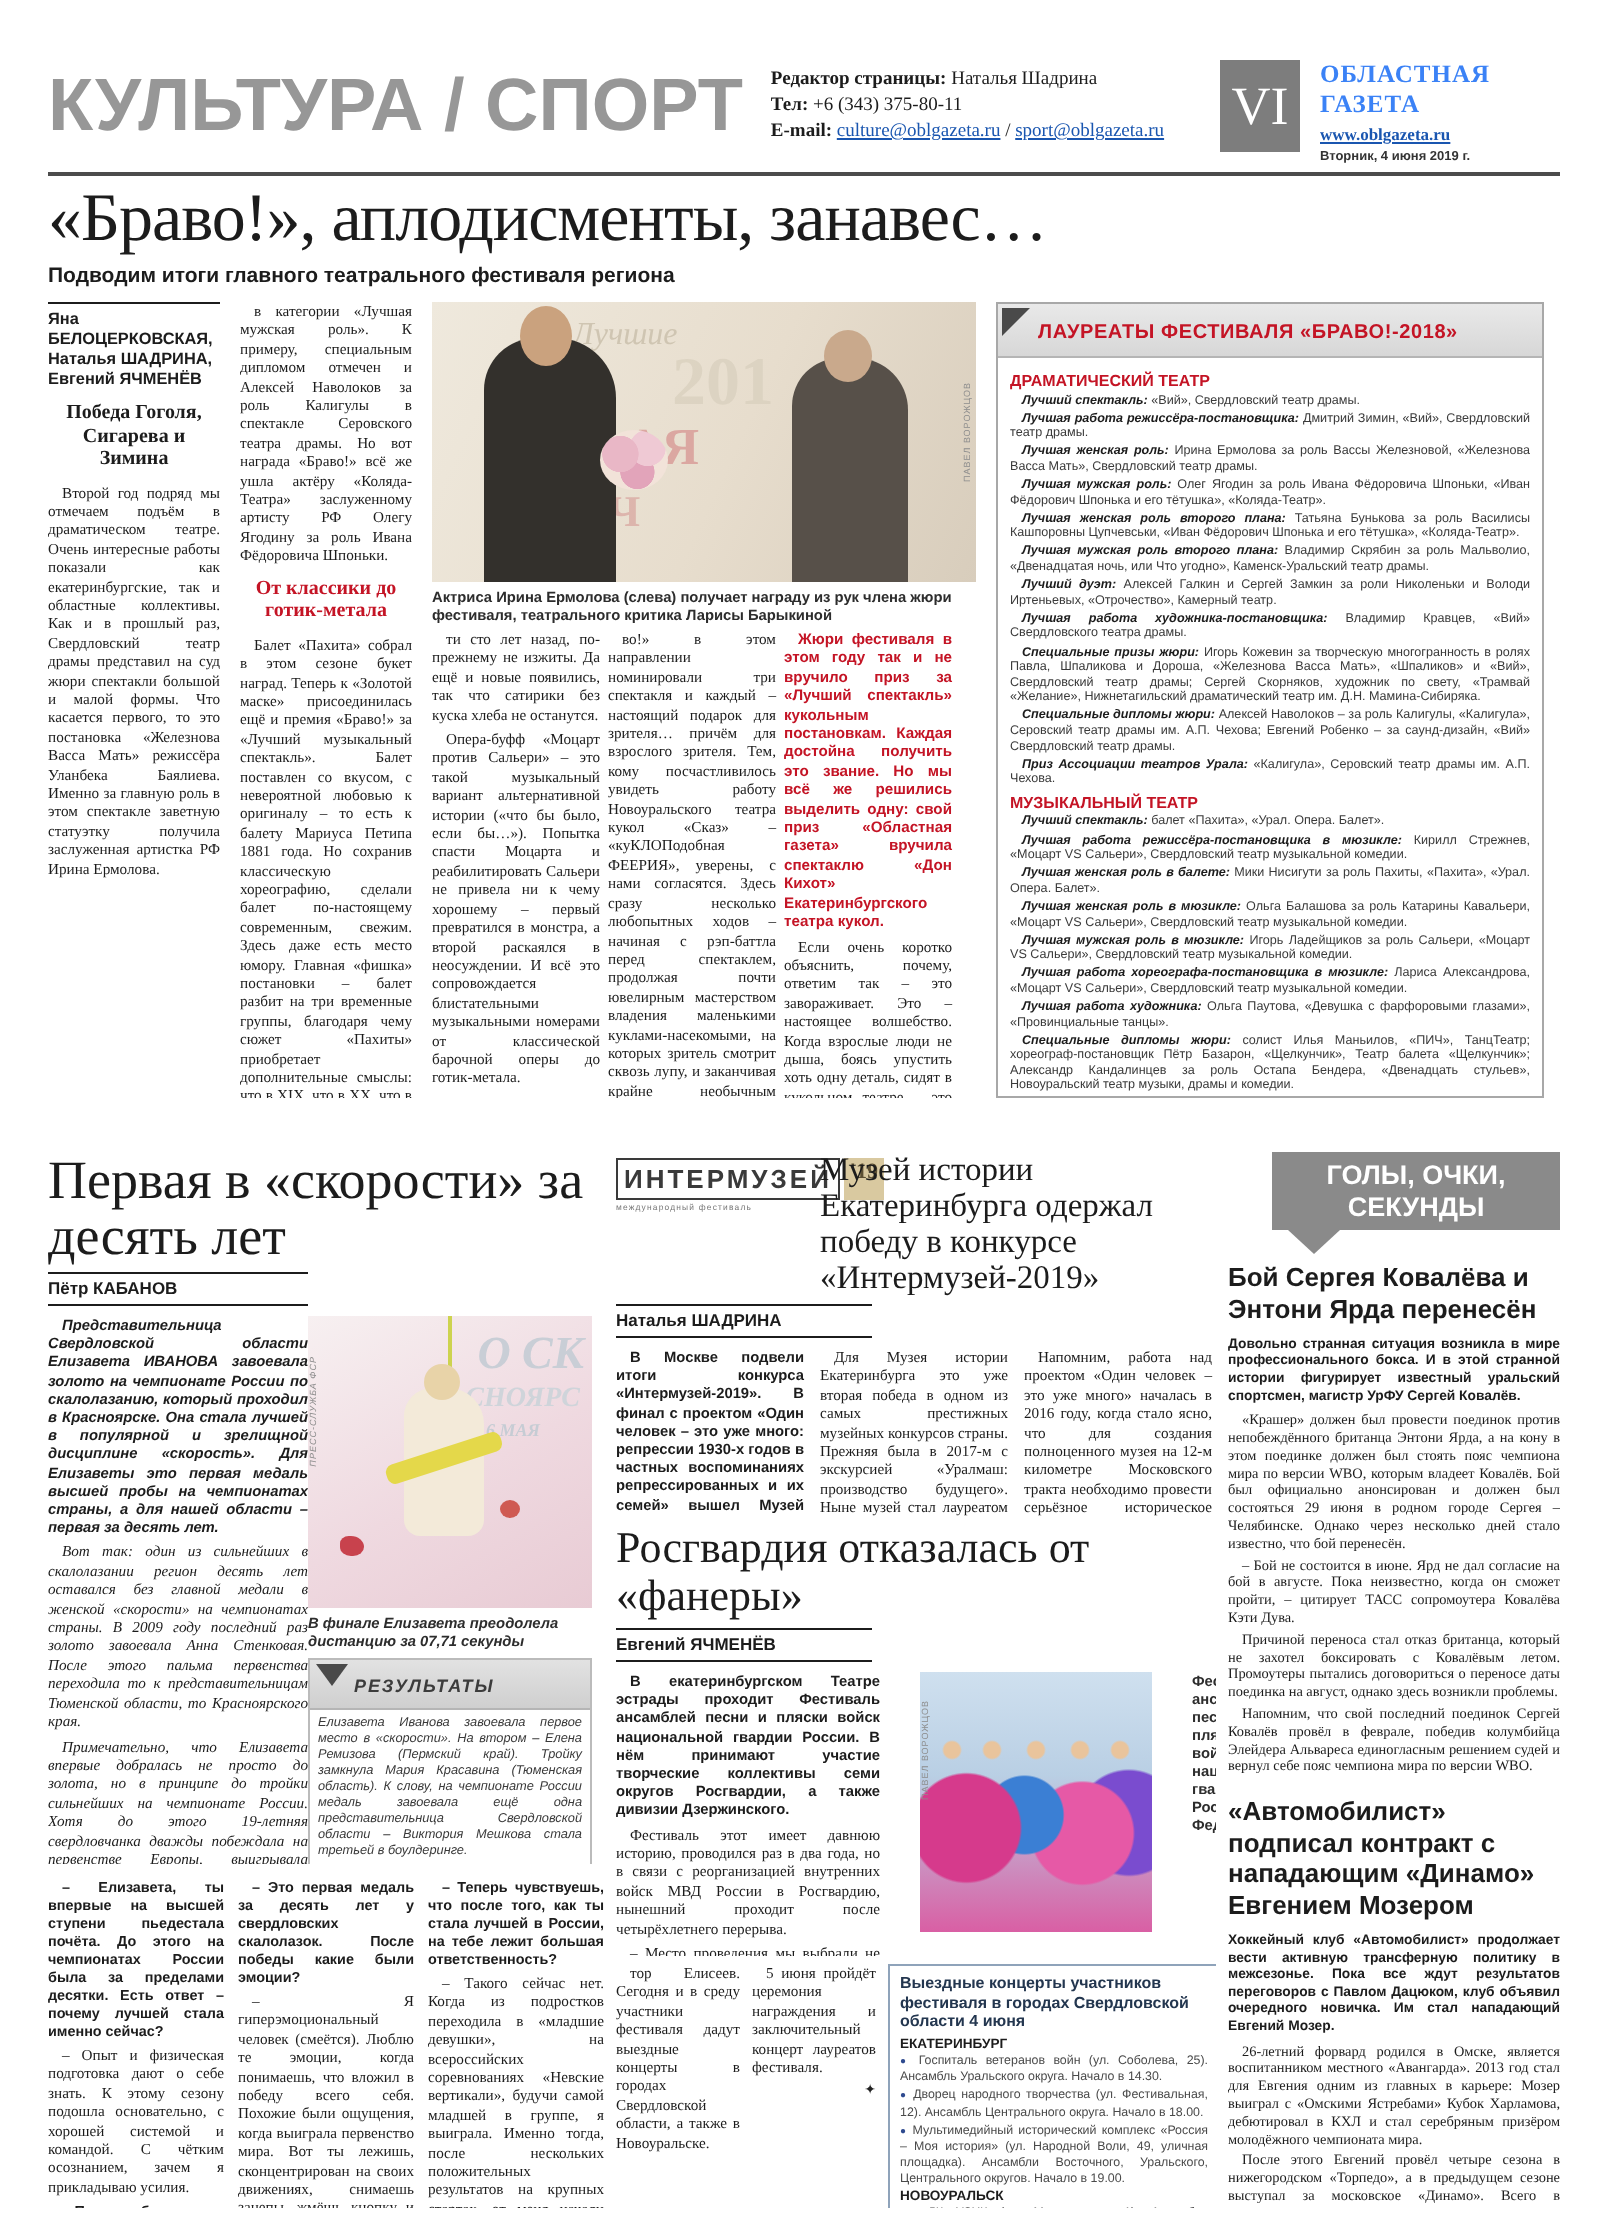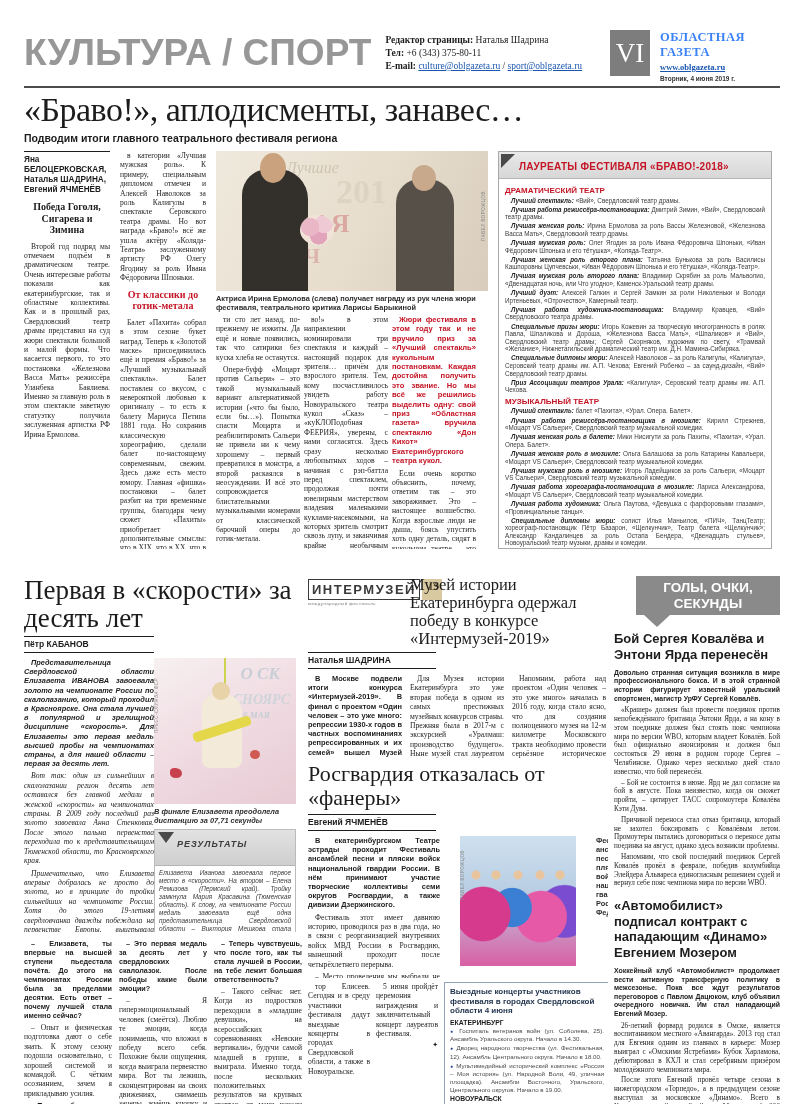--- a/index.html
+++ b/index.html
@@ -67,31 +67,31 @@
   .lau-body p.li{margin:0 0 1.5px 0;text-indent:6px;color:#3a3a3a;}
   .lau-body p.li b{font-style:italic;color:#1c1c1c;}
   
   .band2{position:absolute;top:576px;left:24px;width:756px;height:528px;display:flex;gap:6px;overflow:hidden;}
   .climb{width:278px;flex:none;}
   .h2{font-size:27px;line-height:28px;font-weight:normal;margin:0;}
   .climb-row1{display:flex;gap:0;margin-top:2px;height:274px;overflow:hidden;font-style:italic;}
   .climb-colA{width:130px;flex:none;}
   .climb-stack{width:142px;flex:none;}
   .photo2{position:relative;height:146px;background:linear-gradient(150deg,#f7f0f1,#efd9e0 55%,#e8cbd4);overflow:hidden;display:flex;}
-  .ph2-t1{position:absolute;top:6px;right:16px;font-size:17px;color:#c9ced6;font-weight:bold;}
+  .ph2-t1{position:absolute;top:6px;right:4px;font-size:23px;color:#c9ced6;font-weight:bold;}
   .ph2-t2{position:absolute;top:34px;right:6px;font-size:14px;color:#cfd4da;font-weight:bold;}
   .ph2-t3{position:absolute;top:52px;right:26px;font-size:9px;color:#c6ccd4;font-weight:bold;}
   .climber{position:absolute;left:48px;top:36px;width:40px;height:74px;background:#f3ead9;border-radius:14px 18px 8px 8px;}
   .climber:before{content:"";position:absolute;top:-12px;left:10px;width:18px;height:18px;background:#e8d3a8;border-radius:50%;}
   .climber:after{content:"";position:absolute;top:30px;left:-10px;width:60px;height:10px;background:#e4d84a;border-radius:4px;transform:rotate(-18deg);}
   .hold1{position:absolute;left:16px;top:110px;width:12px;height:10px;background:#c8424d;border-radius:40% 60% 50% 50%;}
   .hold2{position:absolute;left:96px;top:92px;width:10px;height:9px;background:#cf5a52;border-radius:50%;}
   .rope{position:absolute;left:70px;top:0;width:2px;height:60px;background:#cdd34f;}
   .resbox{border:1px solid #bbb;margin-top:4px;}
-  .res-head{position:relative;background:linear-gradient(#e2e2e2,#cfcfcf);padding:3px 4px 14px 22px;border-bottom:1px solid #b5b5b5;}
+  .res-head{position:relative;background:linear-gradient(#e2e2e2,#cfcfcf);padding:3px 4px 3px 22px;border-bottom:1px solid #b5b5b5;}
   .res-tri{position:absolute;left:3px;top:2px;width:0;height:0;border-left:8px solid transparent;border-right:8px solid transparent;border-top:11px solid #4a4a4a;}
   .res-title{font-family:"Liberation Sans",sans-serif;font-weight:bold;font-size:9px;color:#3c3c3c;letter-spacing:1px;}
   .res-body{font-family:"Liberation Sans",sans-serif;font-size:6.4px;line-height:8px;color:#3a3a3a;padding:3px 4px;text-align:justify;}
   .climb-row2{display:flex;gap:7px;margin-top:4px;height:188px;overflow:hidden;}
   .climb-c{width:88px;flex:none;}
   .qa .q{font-weight:bold;font-family:"Liberation Sans",sans-serif;font-size:7.2px;line-height:9px;margin:3px 0;}
   
   .mid2{width:300px;flex:none;}
   .museum{height:182px;overflow:hidden;}
   .mus-headrow{display:flex;gap:6px;align-items:flex-start;}

